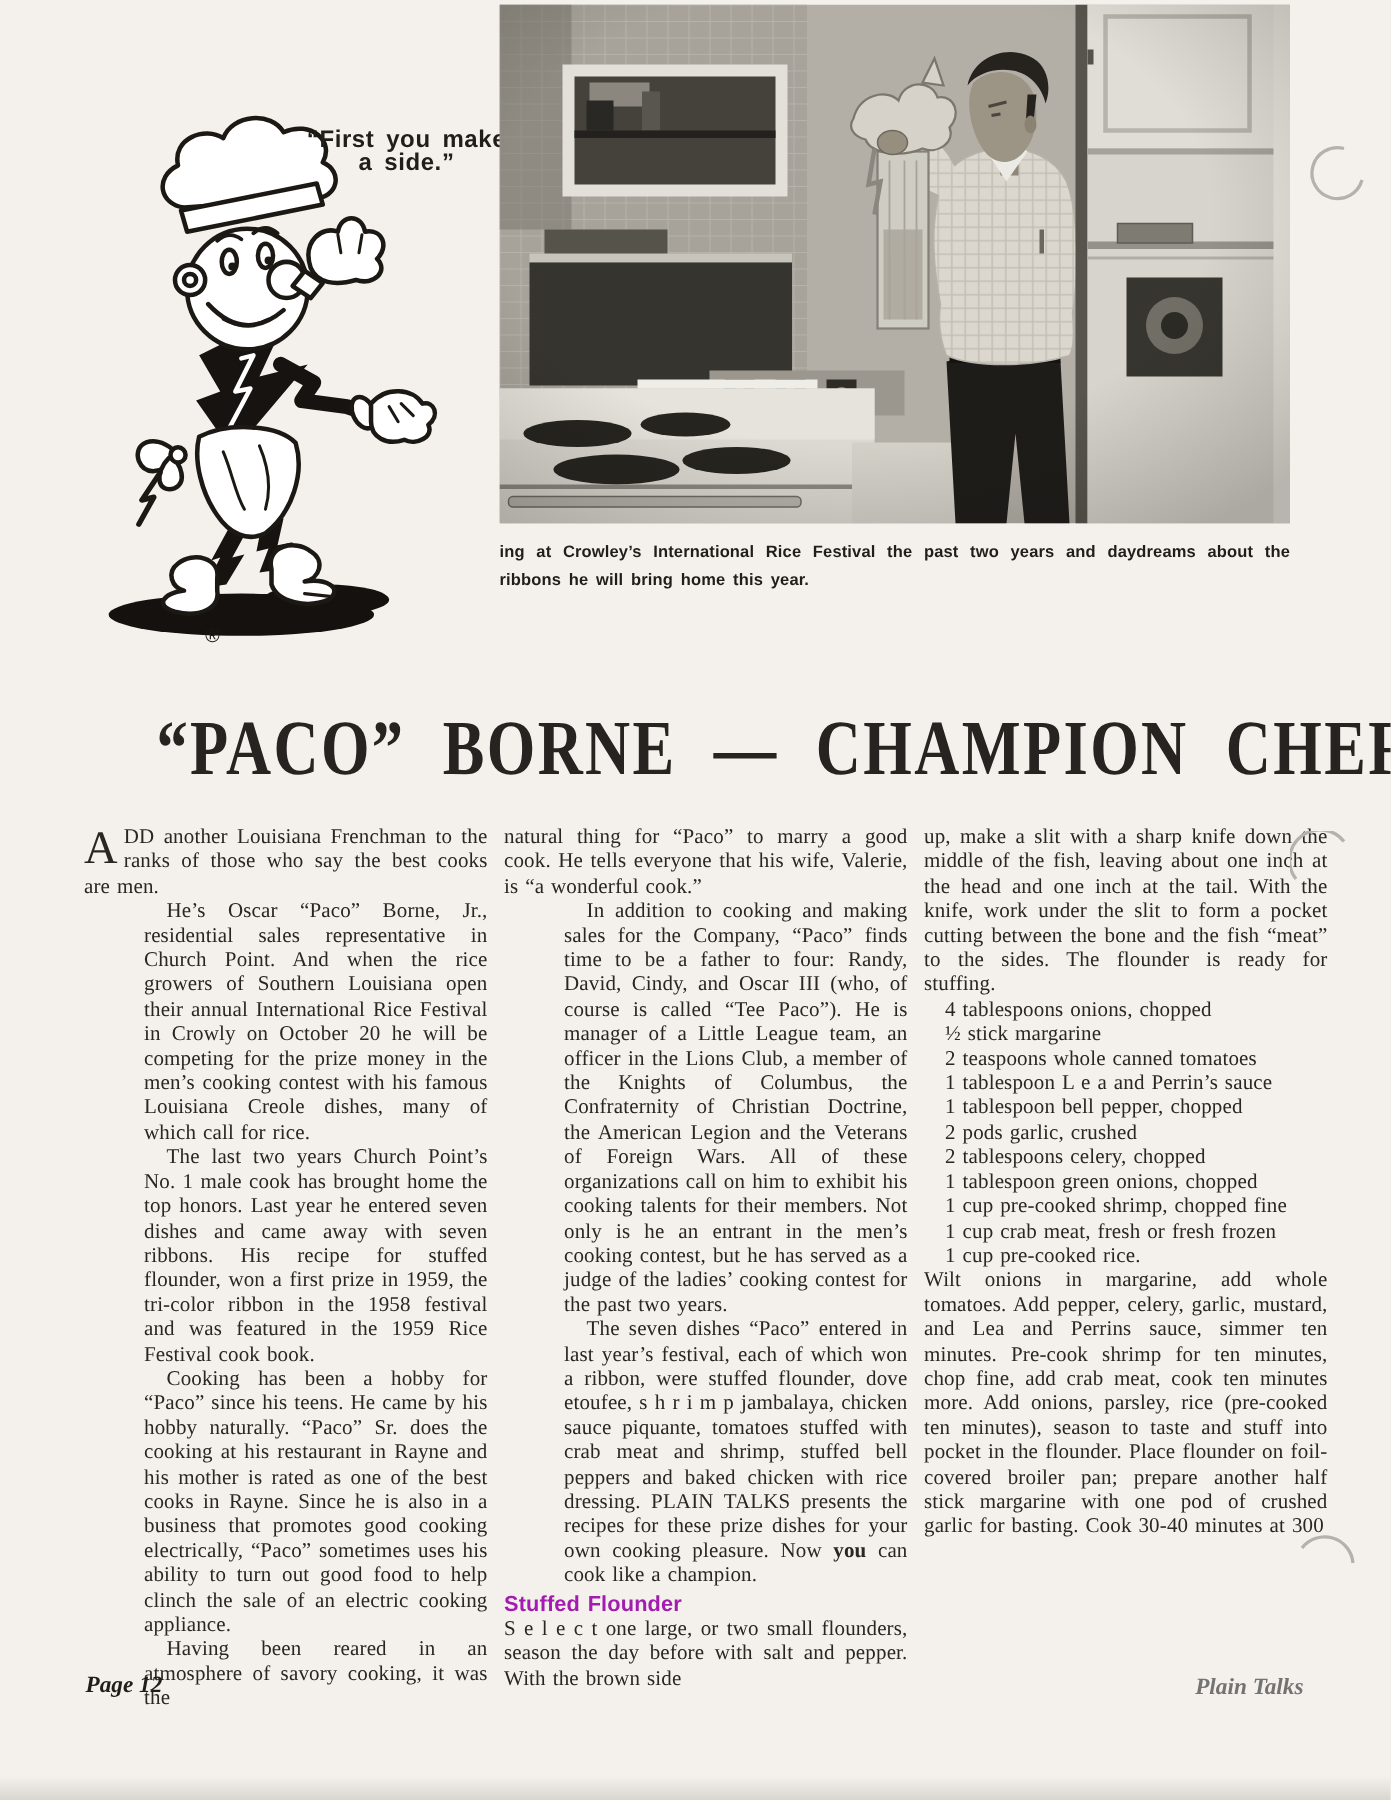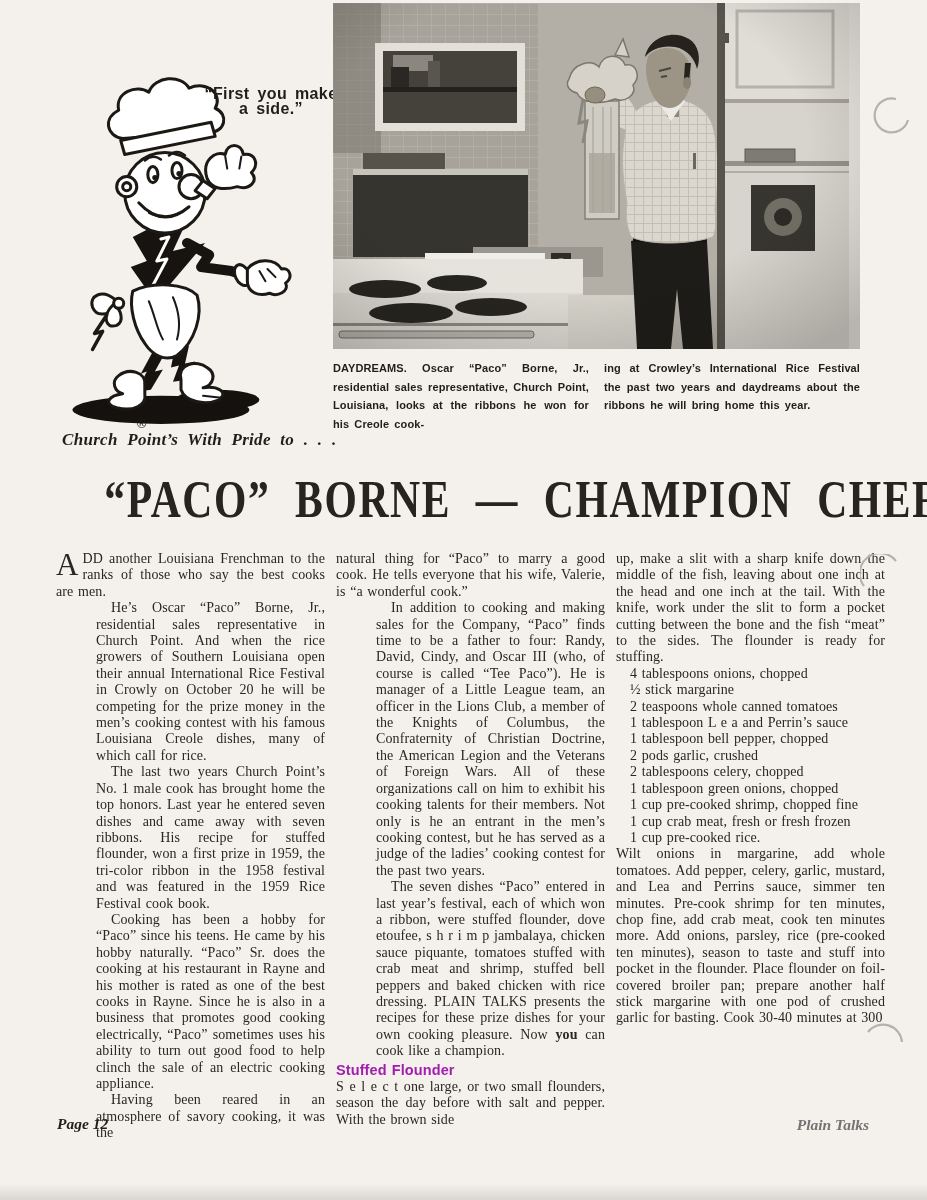--- a/index.html
+++ b/index.html
@@ -194,25 +194,23 @@
     <rect x="392" y="168" width="135" height="2" fill="#b0ada5"></rect>
     <rect x="412" y="146" width="50" height="13" fill="#7e7b73" stroke="#5e5b54" stroke-width="1"></rect>
     <rect x="418" y="182" width="64" height="66" fill="#37352f"></rect>
     <circle cx="450" cy="214" r="19" fill="#716e66"></circle>
     <circle cx="450" cy="214" r="9" fill="#2c2a25"></circle>
     <rect x="516" y="0" width="11" height="346" fill="#e6e3dc"></rect>
     <rect width="527" height="346" fill="url(#vig)"></rect>
   </svg>
 
   <div class="caption">
-    <div>DAYDREAMS. Oscar “Paco” Borne, Jr., residential sales representative, Church Point, Louisiana, looks at the ribbons he won for his Creole cook-</div>
     <div>ing at Crowley’s International Rice Festival the past two years and daydreams about the ribbons he will bring home this year.</div>
   </div>
 
-  <div class="kicker">Church Point’s With Pride to . . .</div>
   <div class="headline-wrap">
     <div class="headline">“PACO” BORNE — CHAMPION CHEF</div>
   </div>
 
   <div class="columns">
 
     <div class="col">
       <p><span class="dropcap">A</span><span>DD another Louisiana Frenchman to the ranks of those who say the best cooks are men.</span></p>
       <p class="ind">He’s Oscar “Paco” Borne, Jr., residential sales representative in Church Point. And when the rice growers of Southern Louisiana open their annual International Rice Festival in Crowly on October 20 he will be competing for the prize money in the men’s cooking contest with his famous Louisiana Creole dishes, many of which call for rice.</p>
       <p class="ind">The last two years Church Point’s No. 1 male cook has brought home the top honors. Last year he entered seven dishes and came away with seven ribbons. His recipe for stuffed flounder, won a first prize in 1959, the tri-color ribbon in the 1958 festival and was featured in the 1959 Rice Festival cook book.</p>

